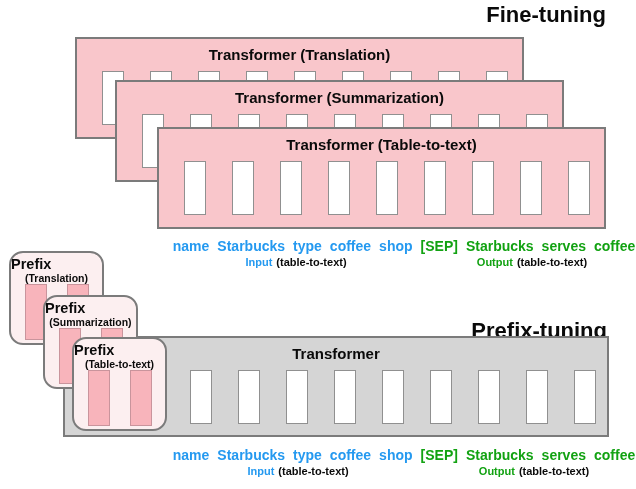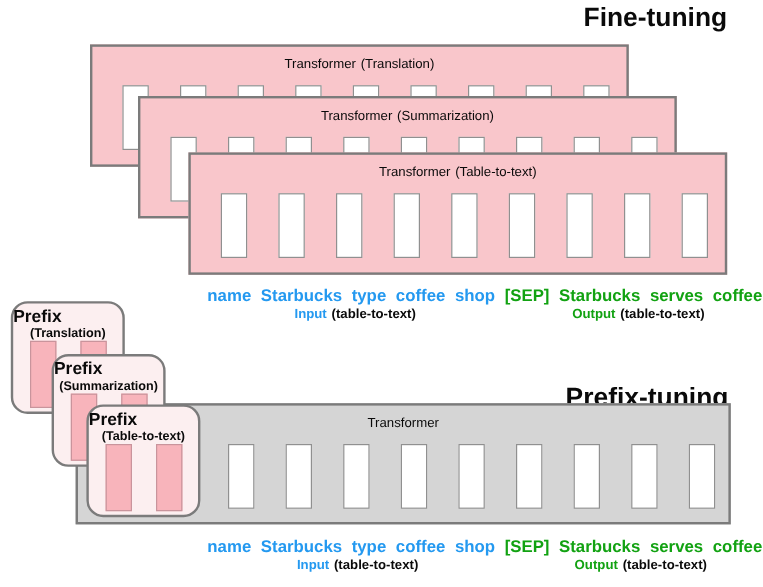--- a/index.html
+++ b/index.html
@@ -22,21 +22,21 @@
   #t1 { left:75px;  top:37px;  z-index:1; }
   #t2 { left:115px; top:80px;  z-index:2; }
   #t3 { left:157px; top:127px; z-index:3; }
   .gbox {
     position:absolute; left:63px; top:336px; width:546px; height:101px;
     box-sizing:border-box; background:var(--gray-fill);
     border:2px solid var(--box-border); z-index:3;
   }
   .tlabel {
     display:flex; justify-content:center; gap:4px; margin-top:7px;
-    font-size:11px; font-weight:normal; color:#0a0a0a; line-height:17px;
+    font-size:15px; font-weight:bold; color:#0a0a0a; line-height:17px;
   }
   .tlabel.wide-gap { gap:9px; }
   .slots { position:absolute; left:25px; top:32px; display:flex; gap:26px; }
   .gbox .slots { left:125px; }
   .slot {
     width:22px; height:54px; box-sizing:border-box;
     background:#ffffff; border:1.5px solid var(--slot-border);
   }
 
   

